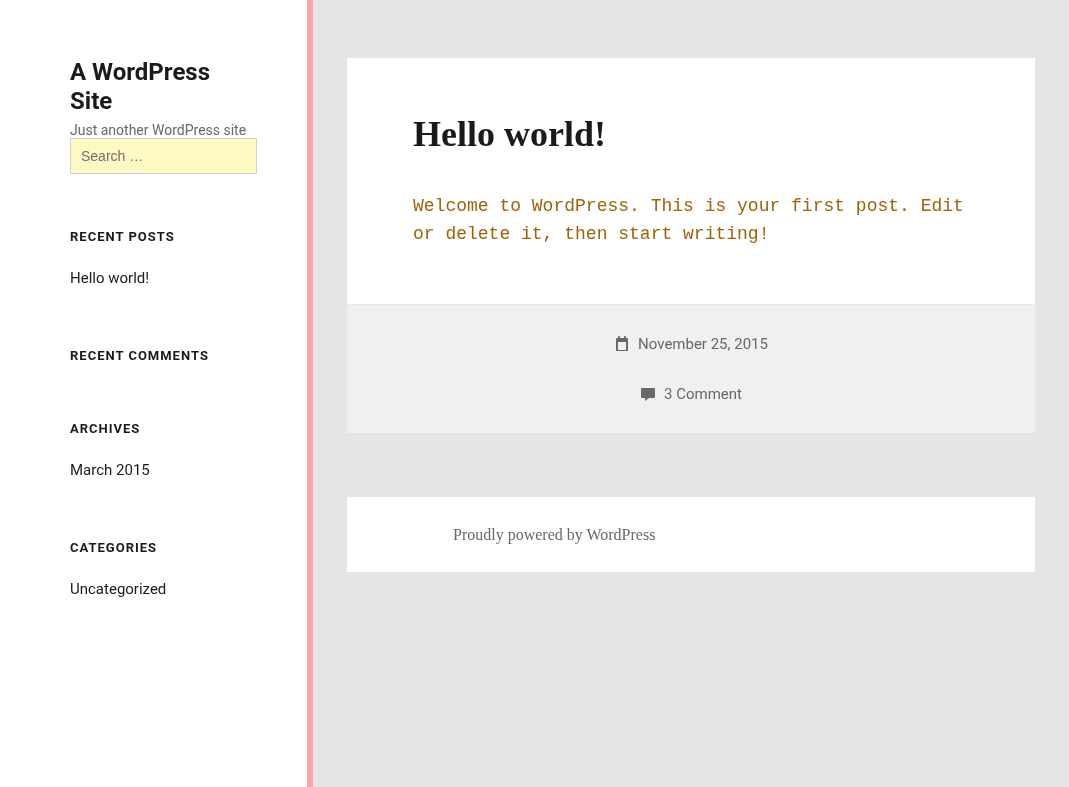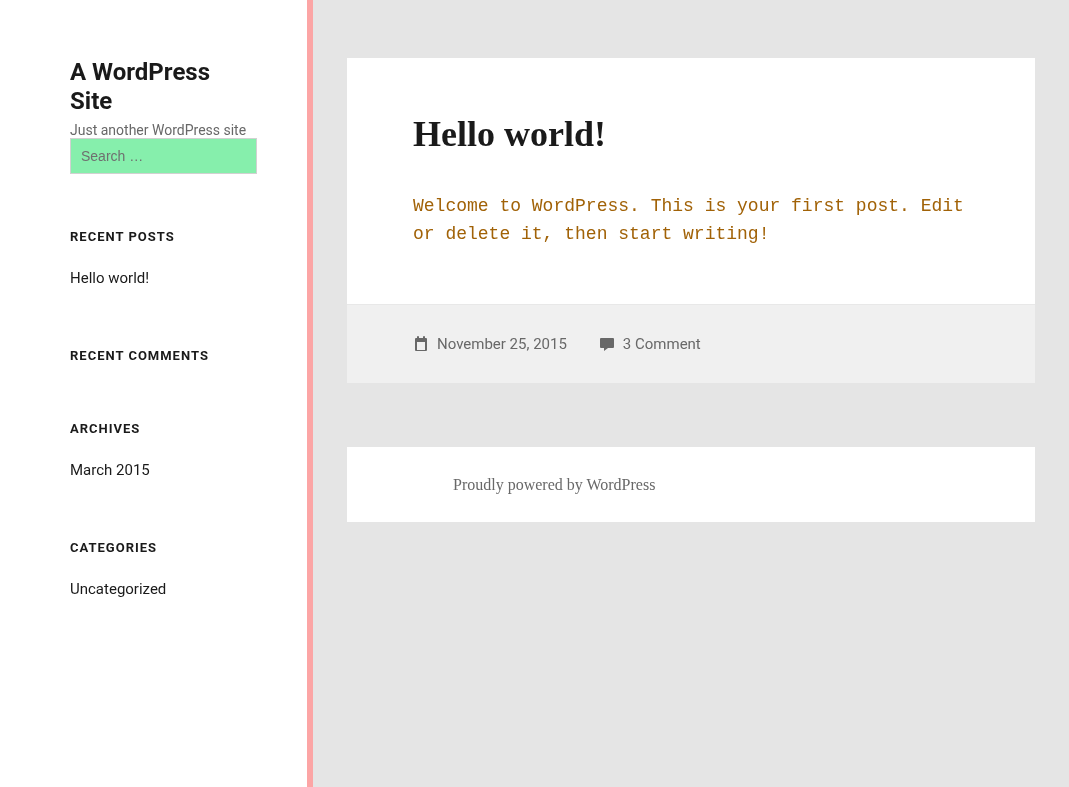--- a/index.html
+++ b/index.html
@@ -30,21 +30,21 @@
     .site-tagline {
       font-size: 14px;
       color: #686868;
     }
     .search-input {
       width: 100%;
       max-width: 196px;
       padding: 9px 10px;
       font-size: 14px;
       border: 1px solid #d1d1d1;
-      background: #86efac;
+      background: #fef9c3;
       color: #686868;
       margin-bottom: 55px;
     }
     .search-input::placeholder {
       color: #6f6f6f;
     }
     .widget-title {
       font-size: 13px;
       font-weight: 700;
       letter-spacing: 1px;
@@ -91,20 +91,21 @@
     }
     .post-meta {
       background: #f0f0f0;
       border-top: 1px solid #e8e8e8;
       padding: 30px 66px;
       display: flex;
       align-items: center;
       gap: 32px;
       font-size: 15px;
       color: #686868;
+      flex-direction: column;
     }
     .meta-item {
       display: flex;
       align-items: center;
       gap: 8px;
     }
     .meta-link {
       color: #686868;
       text-decoration: none;
     }

